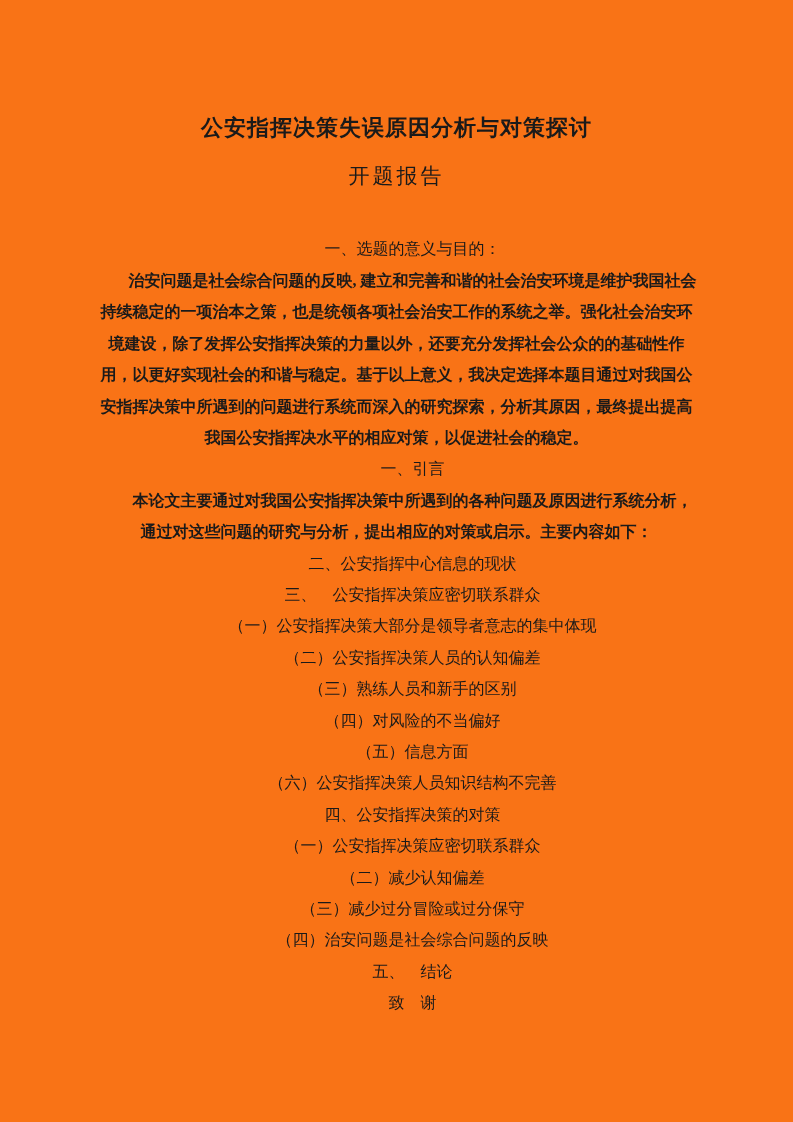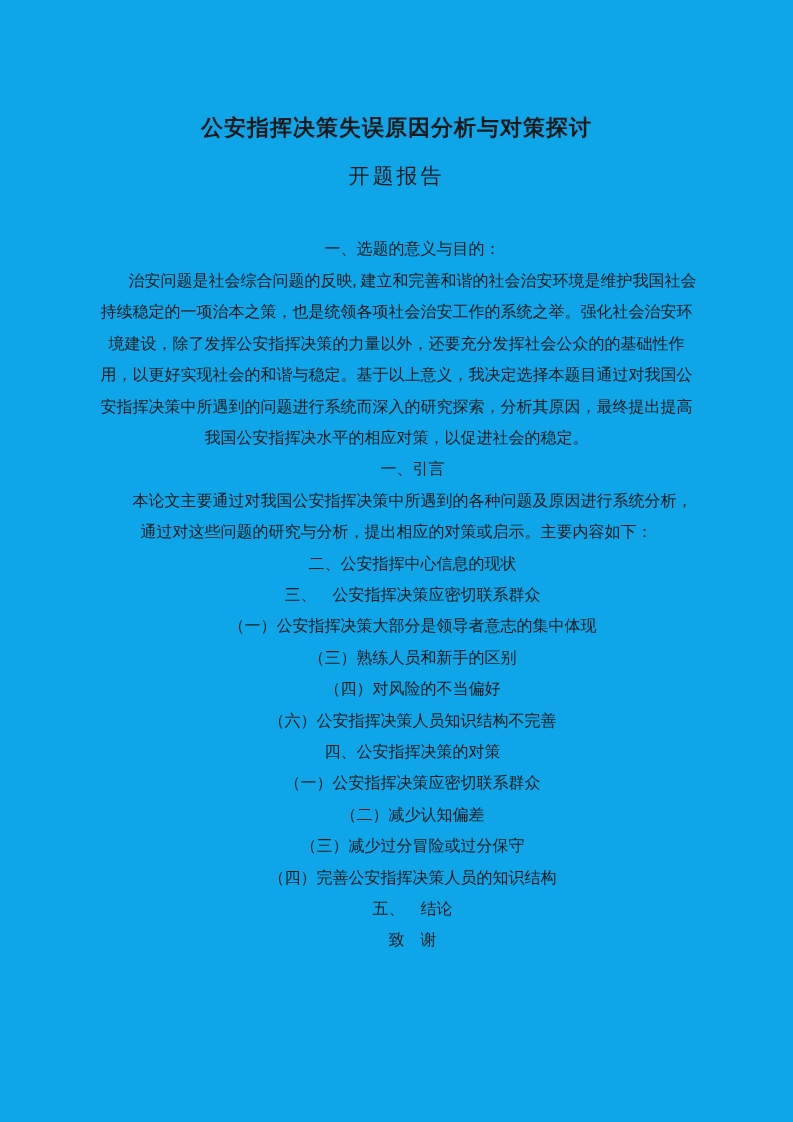--- a/index.html
+++ b/index.html
@@ -43,49 +43,52 @@
     margin: 0;
     padding: 0;
     text-align: center;
   }
   .indent {
     text-indent: 2em;
   }
   .justify {
     text-align: justify;
     text-justify: inter-ideograph;
+    font-weight: bold;
   }
 </style>
 </head>
 <body style="background: rgb(255, 255, 255);">
 
-<div class="page" style="background: #0ea5e9; color: rgb(26, 26, 26);">
+<div class="page" style="background: #f97316; color: rgb(26, 26, 26);">
 
   <h1 class="doc-title">公安指挥决策失误原因分析与对策探讨</h1>
 
   <h2 class="doc-subtitle">开题报告</h2>
 
   <div class="content">
 
     <p class="indent">一、选题的意义与目的：</p>
 
     <p class="indent justify">治安问题是社会综合问题的反映, 建立和完善和谐的社会治安环境是维护我国社会持续稳定的一项治本之策，也是统领各项社会治安工作的系统之举。强化社会治安环境建设，除了发挥公安指挥决策的力量以外，还要充分发挥社会公众的的基础性作用，以更好实现社会的和谐与稳定。基于以上意义，我决定选择本题目通过对我国公安指挥决策中所遇到的问题进行系统而深入的研究探索，分析其原因，最终提出提高我国公安指挥决水平的相应对策，以促进社会的稳定。</p>
 
 
     <p class="indent">一、引言</p>
 
     <p class="indent justify">本论文主要通过对我国公安指挥决策中所遇到的各种问题及原因进行系统分析，通过对这些问题的研究与分析，提出相应的对策或启示。主要内容如下：</p>
     <p class="indent">二、公安指挥中心信息的现状</p>
     <p class="indent">三、　公安指挥决策应密切联系群众</p>
     <p class="indent">（一）公安指挥决策大部分是领导者意志的集中体现</p>
+    <p class="indent">（二）公安指挥决策人员的认知偏差</p>
     <p class="indent">（三）熟练人员和新手的区别</p>
     <p class="indent">（四）对风险的不当偏好</p>
+    <p class="indent">（五）信息方面</p>
     <p class="indent">（六）公安指挥决策人员知识结构不完善</p>
     <p class="indent">四、公安指挥决策的对策</p>
     <p class="indent">（一）公安指挥决策应密切联系群众</p>
     <p class="indent">（二）减少认知偏差</p>
     <p class="indent">（三）减少过分冒险或过分保守</p>
-    <p class="indent">（四）完善公安指挥决策人员的知识结构</p>
+    <p class="indent">（四）治安问题是社会综合问题的反映</p>
     <p class="indent">五、　结论</p>
     <p class="indent">致　谢</p>
 
   </div>
 </div>
 
 </body></html>

